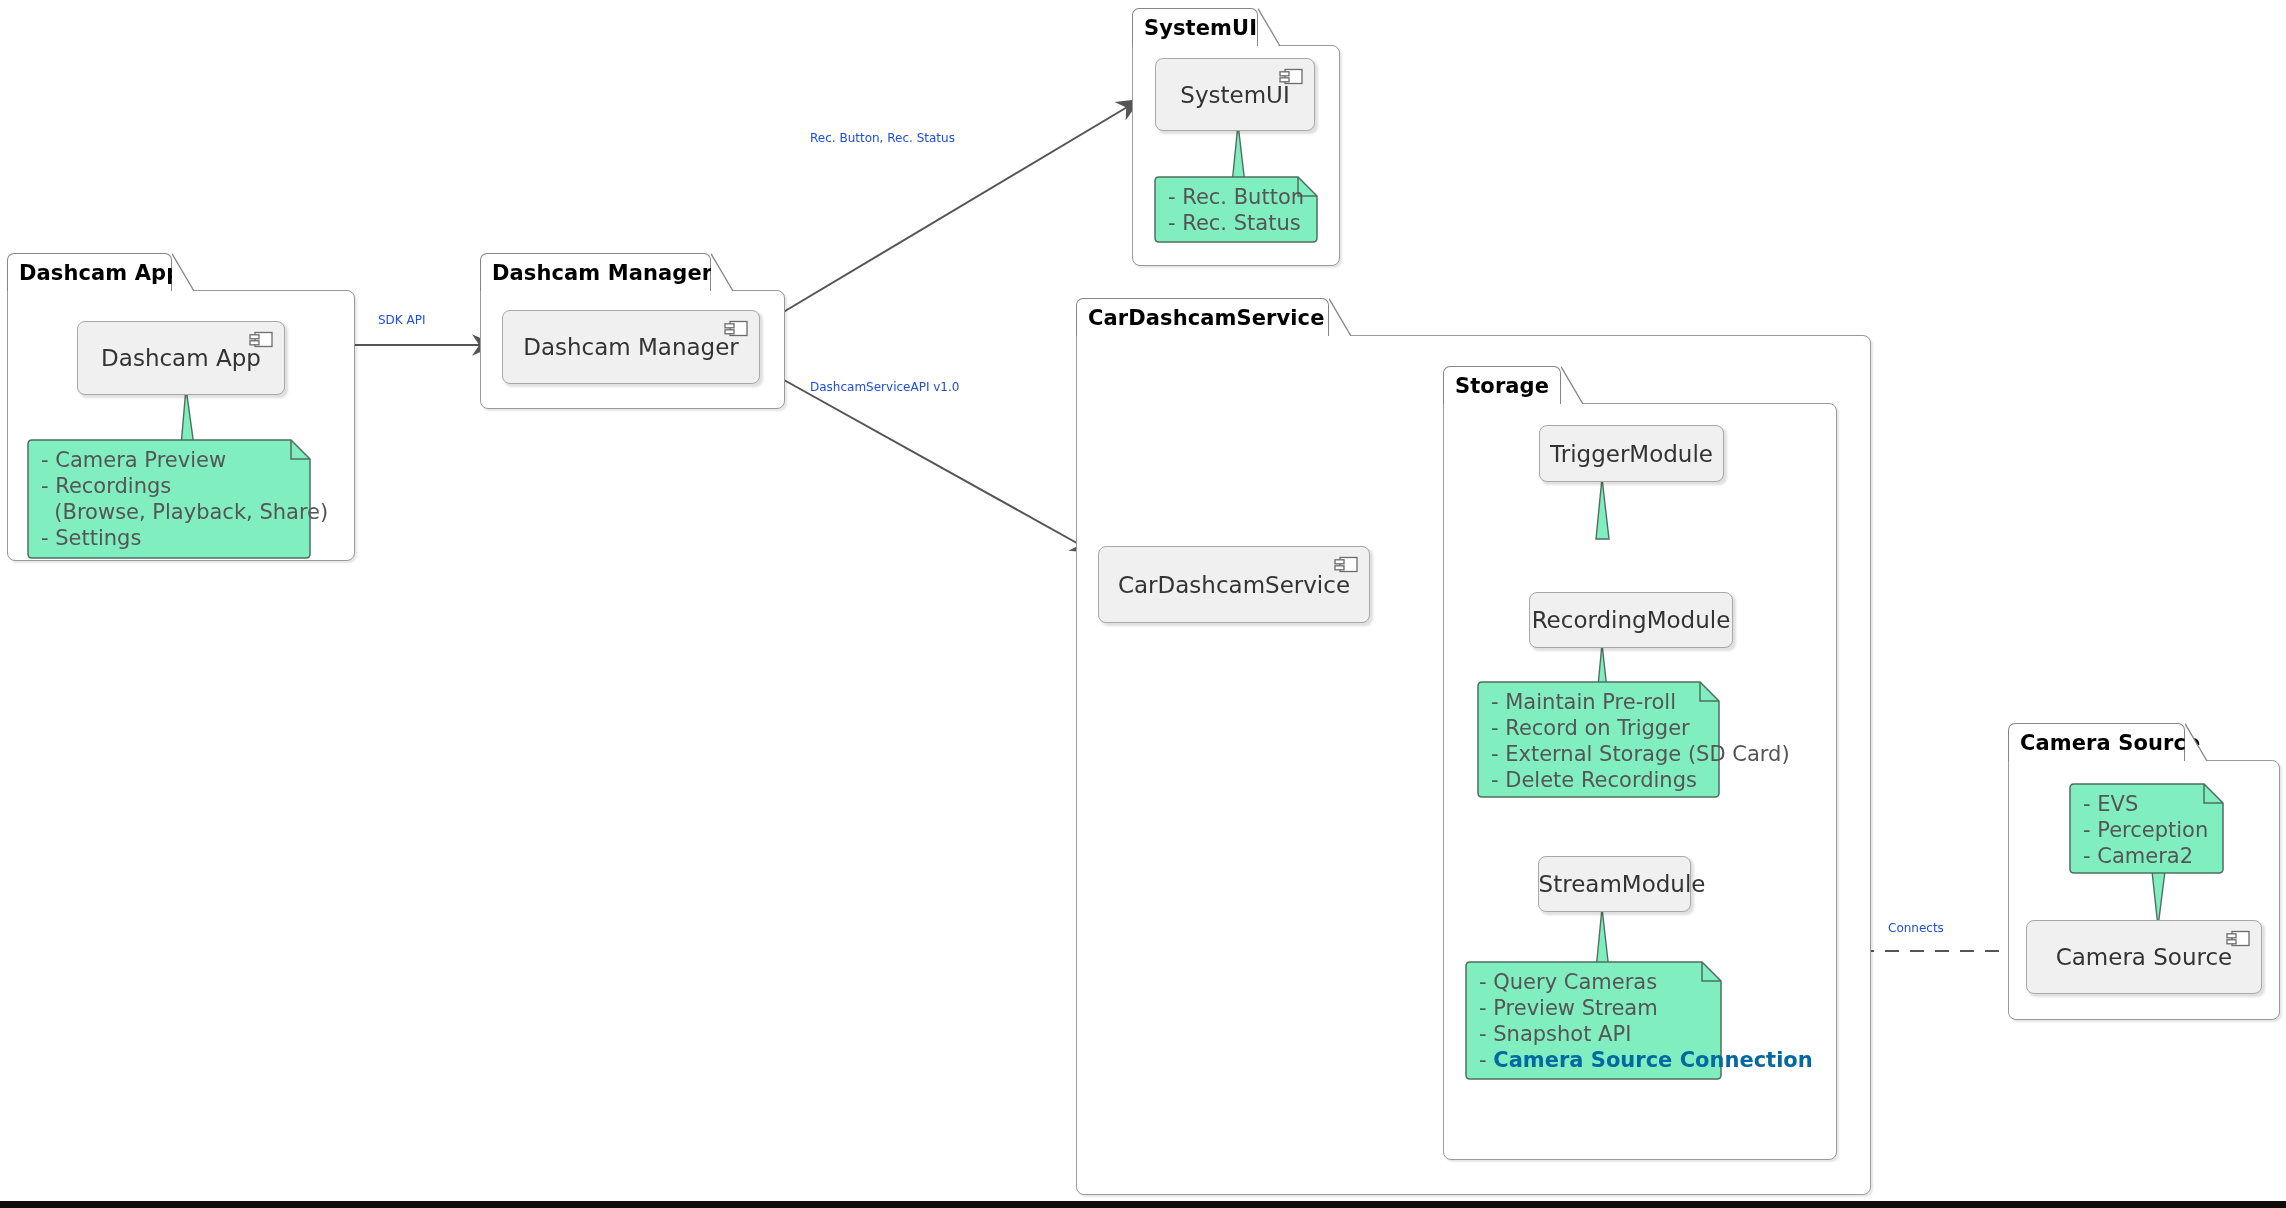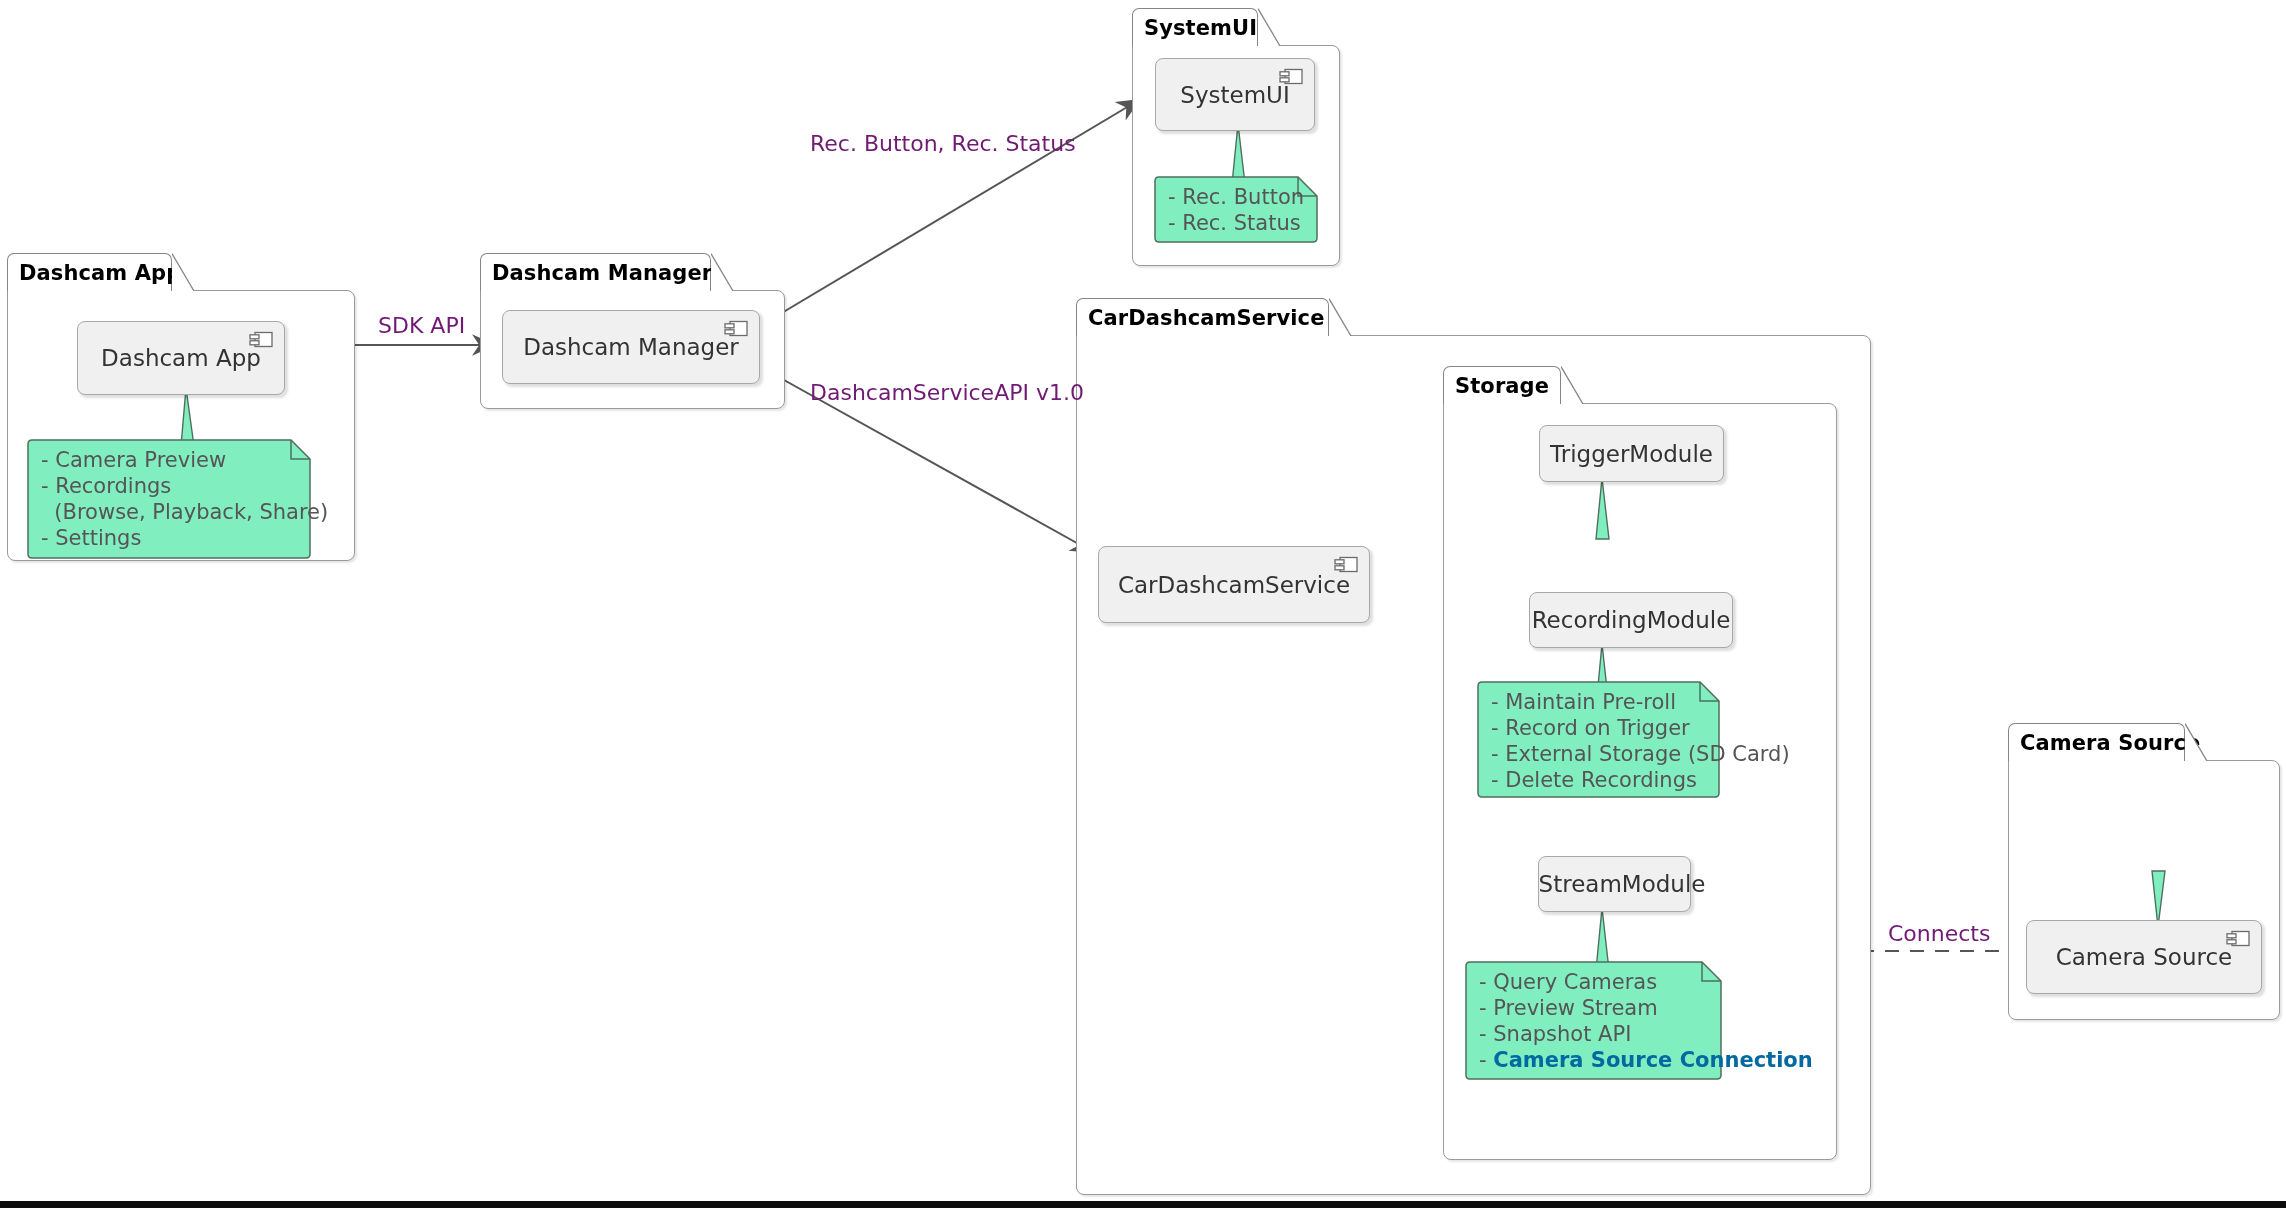--- a/index.html
+++ b/index.html
@@ -30,21 +30,21 @@
   .comp-icon{position:absolute;right:10px;top:9px;width:25px;height:18px;}
 
   
   .note{position:absolute;box-sizing:border-box;z-index:6;}
   .note svg{position:absolute;left:0;top:0;overflow:visible;}
   .note-text{position:absolute;left:14px;top:8px;right:12px;
              font-size:21px;line-height:26px;color:#555;white-space:nowrap;}
   .note-text b{color:#0369a1;}
 
   
-  .edge-label{position:absolute;font-size:22px;color:#701a75;white-space:nowrap;
+  .edge-label{position:absolute;font-size:12px;color:#1d4ed8;white-space:nowrap;
               z-index:8;background:transparent;}
 
   .bottombar{position:absolute;left:0;top:1201px;width:2286px;height:7px;
              background:#0d0d0d;z-index:20;}
 </style>
 </head>
 <body>
 
 <div id="canvas">
 
@@ -253,20 +253,31 @@
   <div class="pkg" style="left:2008px;top:723px;width:272px;height:297px;">
     <div class="pkg-tab" style="width:177px;">
       <span class="pkg-tab-label">Camera Source</span>
     </div>
     <svg class="pkg-tab-fold" style="left:177px;">
       <path d="M 0 0.7 L 22 38 L 0 38 Z" fill="#fff" stroke="none"></path>
       <path d="M 0 0.7 L 22 38" stroke="#858585" stroke-width="1.3" fill="none"></path>
     </svg>
     <div class="pkg-body" style="top:37px;width:272px;height:260px;"></div>
 
+    <div class="note" style="left:61px;top:60px;width:155px;height:91px;">
+      <svg width="155" height="91" viewBox="0 0 155 91">
+        <path d="M 1 5 Q 1 1 5 1 L 135 1 L 154 20 L 154 86 Q 154 90 150 90 L 5 90 Q 1 90 1 86 Z" fill="#81EEC0" stroke="#4F6F5E" stroke-width="1.5"></path>
+        <path d="M 135 1 L 135 20 L 154 20" fill="none" stroke="#4F6F5E" stroke-width="1.5"></path>
+      </svg>
+      <div class="note-text">
+          <div>-&nbsp;EVS</div>
+          <div>-&nbsp;Perception</div>
+          <div>-&nbsp;Camera2</div>
+        </div>
+    </div>
     <svg style="position:absolute;left:141px;top:148px;width:30px;height:58px;z-index:4;overflow:visible;">
       <path d="M 3 0 L 16 0 L 9 56 Z" fill="#81EEC0" stroke="#4F6F5E" stroke-width="1.4"></path>
     </svg>
 
     <div class="comp" style="left:18px;top:197px;width:236px;height:74px;">
       <span class="comp-label">Camera Source</span>
       <svg class="comp-icon" viewBox="0 0 25 18">
         <rect x="6" y="1.5" width="17" height="14" fill="#fff" stroke="#6b6b6b" stroke-width="1.3"></rect>
         <rect x="1" y="3.8" width="9" height="4" fill="#fff" stroke="#6b6b6b" stroke-width="1.3"></rect>
         <rect x="1" y="9.8" width="9" height="4" fill="#fff" stroke="#6b6b6b" stroke-width="1.3"></rect>

